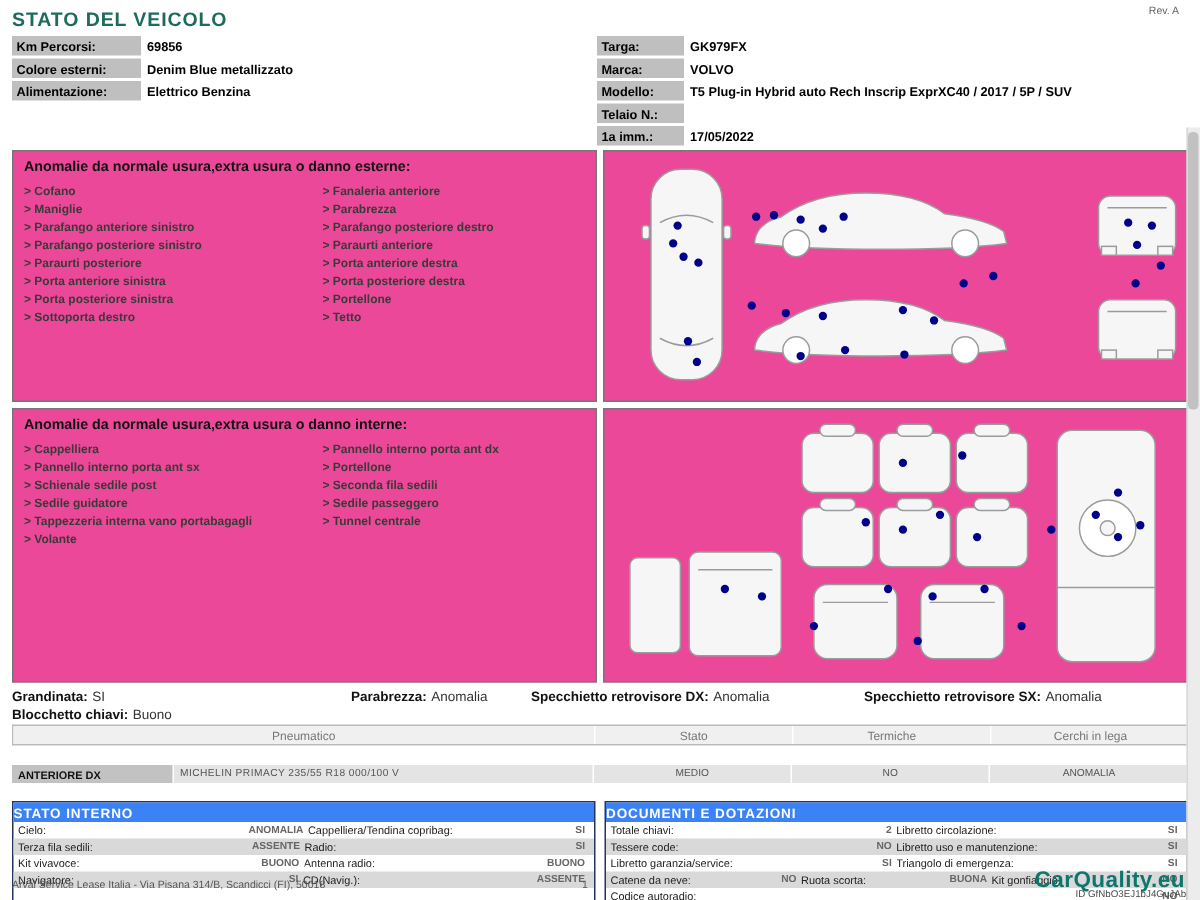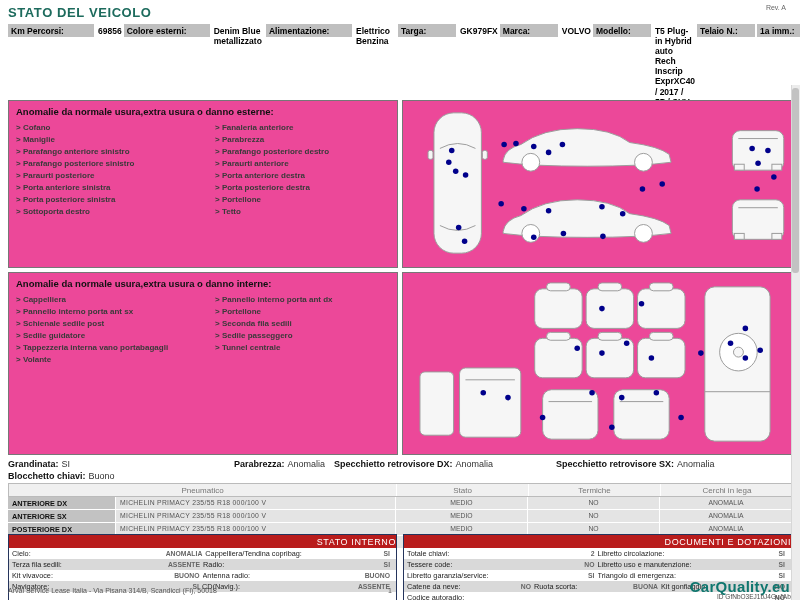--- a/index.html
+++ b/index.html
@@ -3,21 +3,21 @@
 <meta charset="utf-8">
 <style>
   *{margin:0;padding:0;box-sizing:border-box}
   html,body{width:800px;height:600px;overflow:hidden}
   body{font-family:"Liberation Sans",sans-serif;background:#e8e8e8}
   .page{position:relative;width:800px;height:600px;background:#fff;overflow:hidden}
 
   .title{position:absolute;top:5px;left:8px;font-size:13px;font-weight:bold;color:#1d6b5d;letter-spacing:.6px}
   .rev{position:absolute;top:4px;right:14px;font-size:7px;color:#666}
 
-  .info{position:absolute;display:flex;flex-direction:row;gap:2px}
+  .info{position:absolute;display:flex;flex-direction:column;gap:2px}
   .info-left{top:24px;left:8px;width:382px}
   .info-right{top:24px;left:398px;width:388px}
   .irow{display:flex;gap:4px;align-items:flex-start}
   .ilabel{background:#bfbfbf;font-weight:bold;font-size:8.5px;padding:1.5px 3px;flex:0 0 auto}
   .info-left .ilabel{width:86px}
   .info-right .ilabel{width:58px}
   .ivalue{font-weight:bold;font-size:8.5px;padding-top:1.5px;flex:1;line-height:1.2}
 
   .box{position:absolute;border:1px solid #777;background:#ec4899}
   .ext-list{top:100px;left:8px;width:390px;height:168px;padding:5px 7px}
@@ -29,36 +29,36 @@
   .col{flex:1;display:flex;flex-direction:column;gap:2px}
   .li{font-size:8px;font-weight:bold;color:#3a3a3a;line-height:1.25}
   .diag-svg{width:100%;height:100%;display:block}
 
   .status-line{position:absolute;left:8px;font-size:9px;display:flex;white-space:nowrap}
   #status1{top:459px}
   #status2{top:471px}
   .slabel{font-weight:bold;color:#111}
   .svalue{margin-left:3px;color:#333}
   #status1 .sitem:nth-child(1){width:226px}
-  #status1 .sitem:nth-child(2){width:100px}
+  #status1 .sitem:nth-child(2){width:120px}
   #status1 .sitem:nth-child(3){width:222px}
 
   .tires{position:absolute;top:483px;left:8px;width:784px}
   .thead{display:grid;grid-template-columns:387px 131px 131px 132px;column-gap:1px;background:#fff;border:1px solid #bbb;color:#777;font-size:8px}
   .thead div{text-align:center;padding:1.5px 0;background:#f0f0f0}
-  .tbody{display:flex;flex-direction:column;gap:1px;margin-top:0}
+  .tbody{display:flex;gap:1px;margin-top:13px}
   .trow{display:grid;grid-template-columns:107px 279px 131px 131px 132px;column-gap:1px}
   .tc{padding:1.5px 4px;font-size:6.8px}
   .tc-pos{background:#c2c2c2;font-weight:bold;font-size:7.3px;color:#111}
   .tc-desc{background:#e4e4e4;color:#555;letter-spacing:.3px}
   .tc-val{background:#e4e4e4;color:#555;text-align:center;text-transform:uppercase}
 
   .btables{position:absolute;top:534px;left:8px;width:784px;display:flex;gap:6px}
   .btable{flex:1;border:1px solid #24345c;background:#fff}
-  .bhead{background:#b91c1c;color:#fff;font-weight:normal;font-size:9px;text-align:right;padding:1.5px 0;letter-spacing:.6px}
+  .bhead{background:#3b82f6;color:#fff;font-weight:bold;font-size:9px;text-align:left;padding:1.5px 0;letter-spacing:.6px}
   .prow{display:flex;align-items:center;padding:1px 3px;font-size:7.3px;min-height:9.5px}
   .prow.even{background:#d9d9d9}
   .plabel{flex:1;color:#222;white-space:nowrap;overflow:hidden}
   .pvalue{flex:0 0 auto;min-width:34px;text-align:right;color:#666;font-weight:bold;font-size:6.8px;padding-right:3px;text-transform:uppercase}
 
   .footer{position:absolute;top:587px;left:8px;font-size:7px;color:#555}
   .page-num{position:absolute;top:587px;left:388px;font-size:7px;color:#555}
   .watermark{position:absolute;right:10px;bottom:5px;font-size:15px;font-weight:bold;color:#0f766e;letter-spacing:.3px}
   .doc-id{position:absolute;right:6px;bottom:0;font-size:6.5px;color:#4a4a4a}
 

